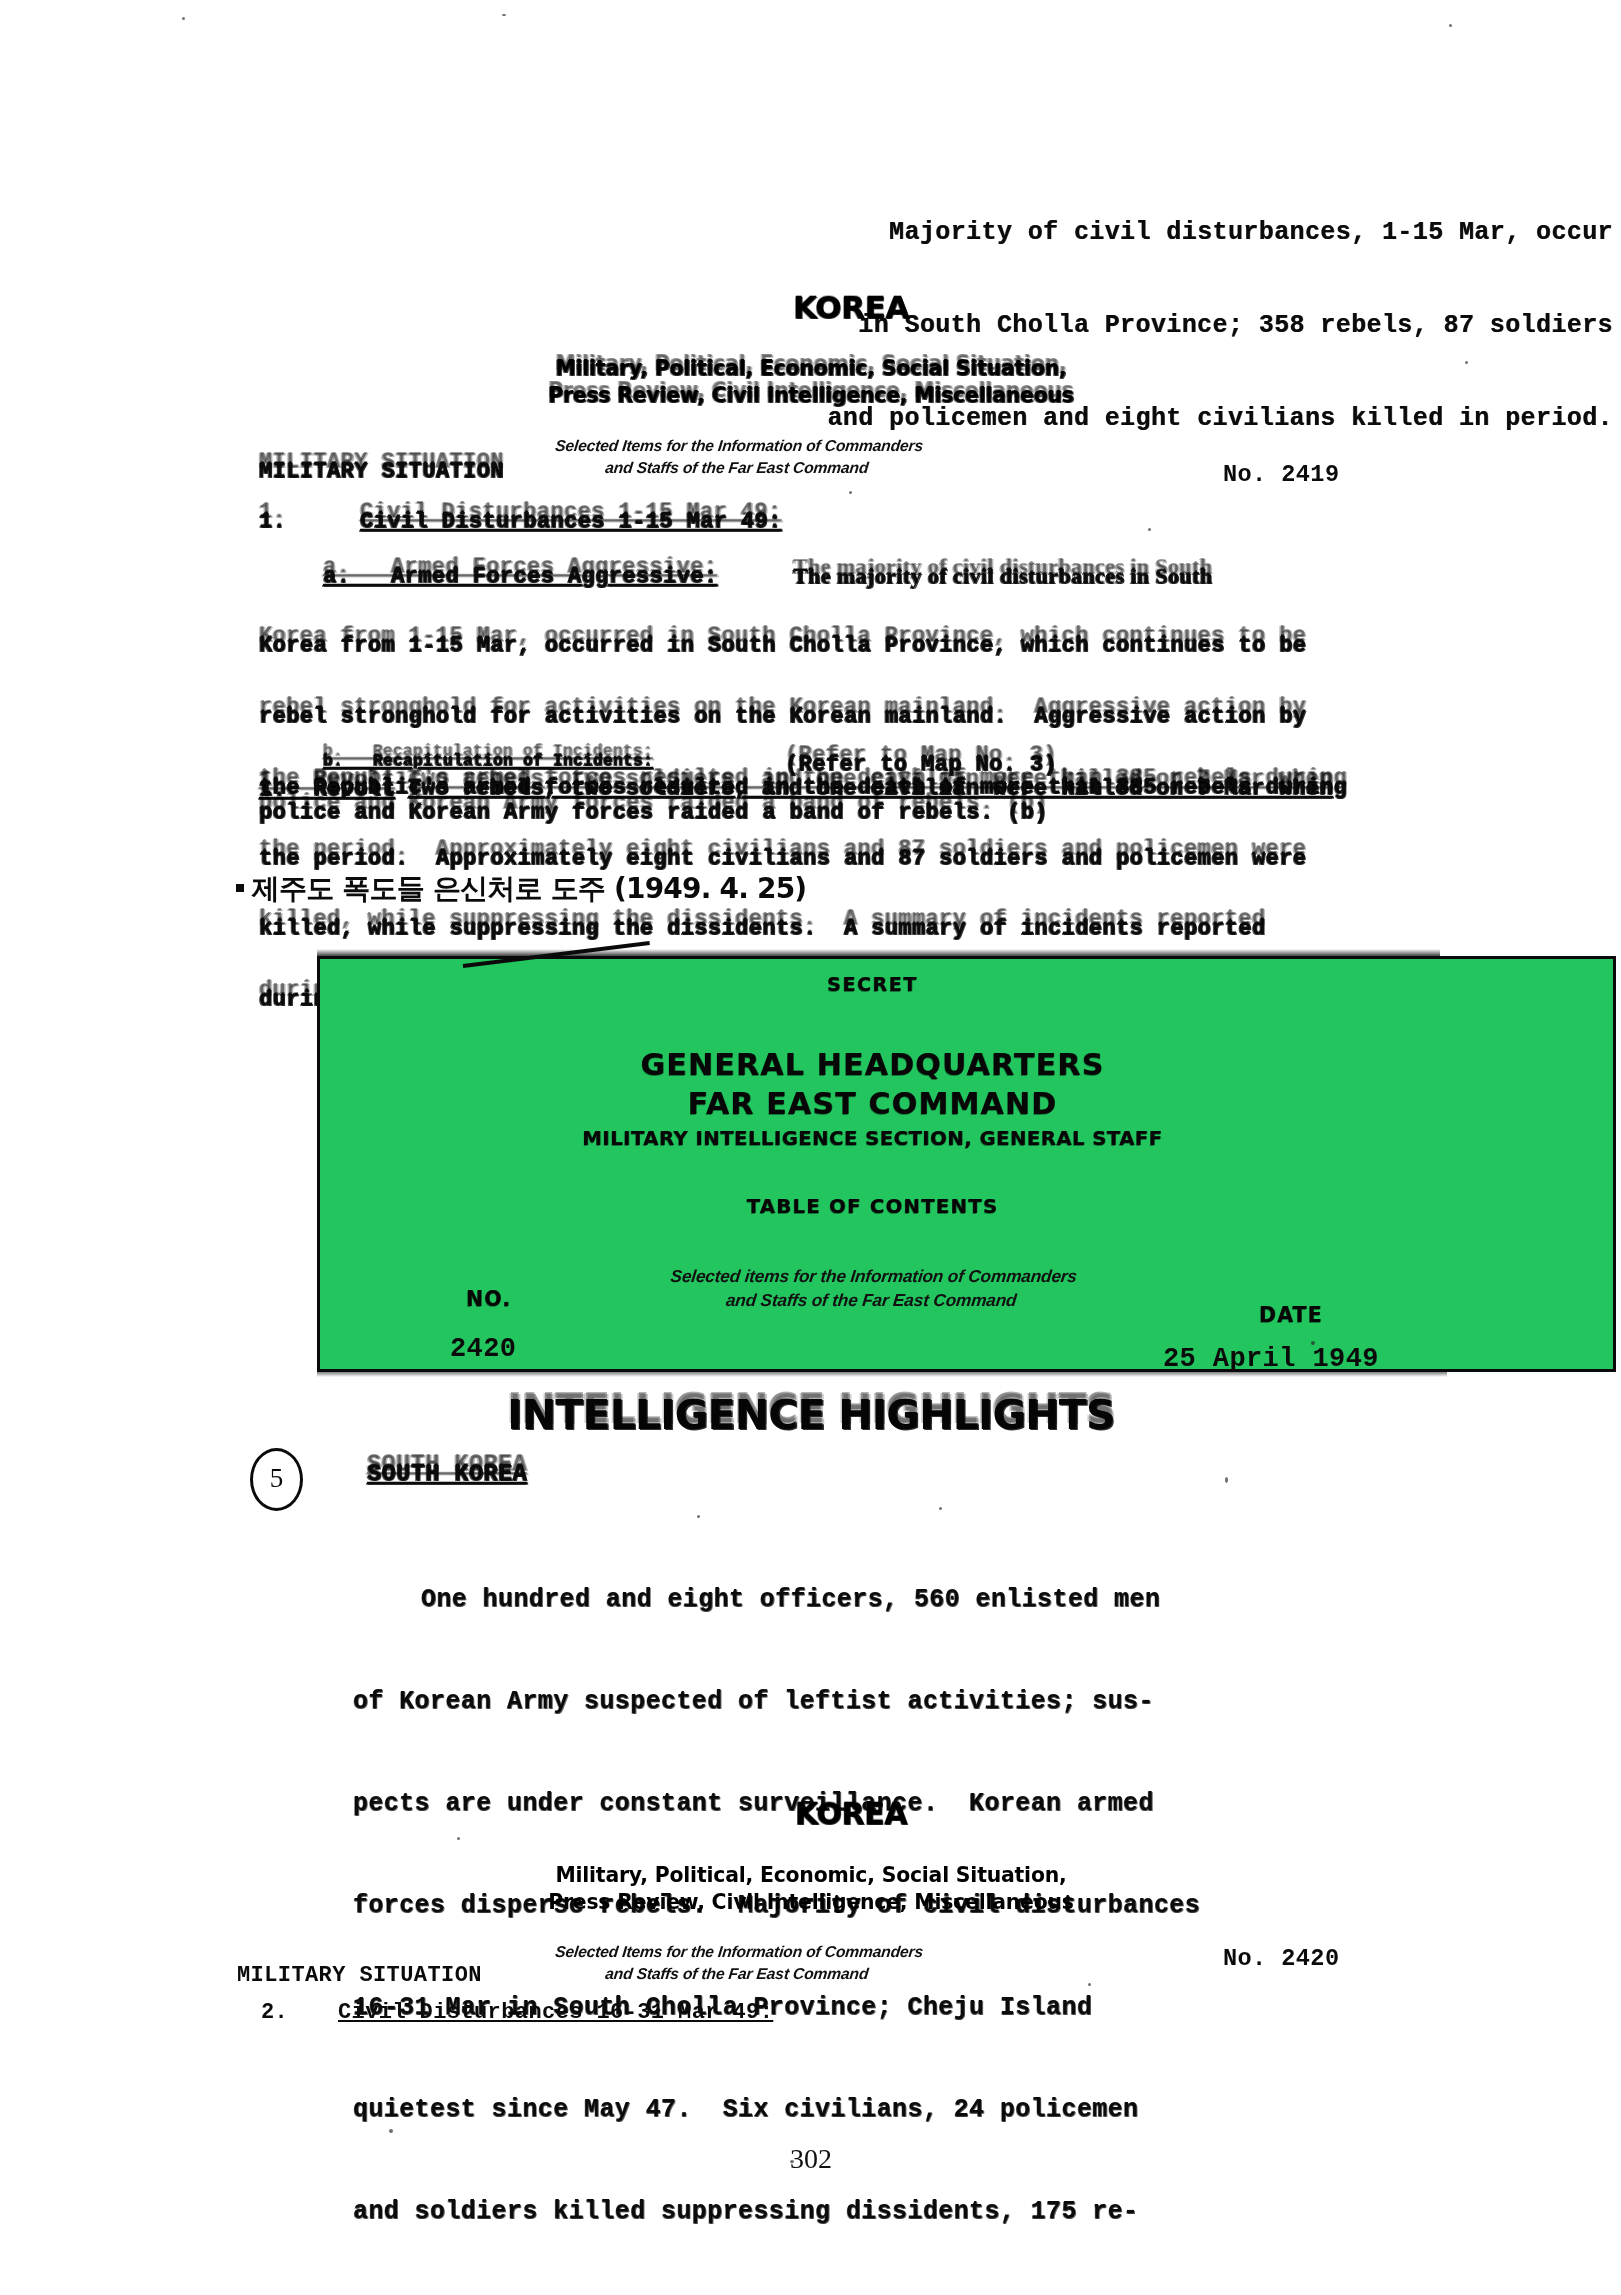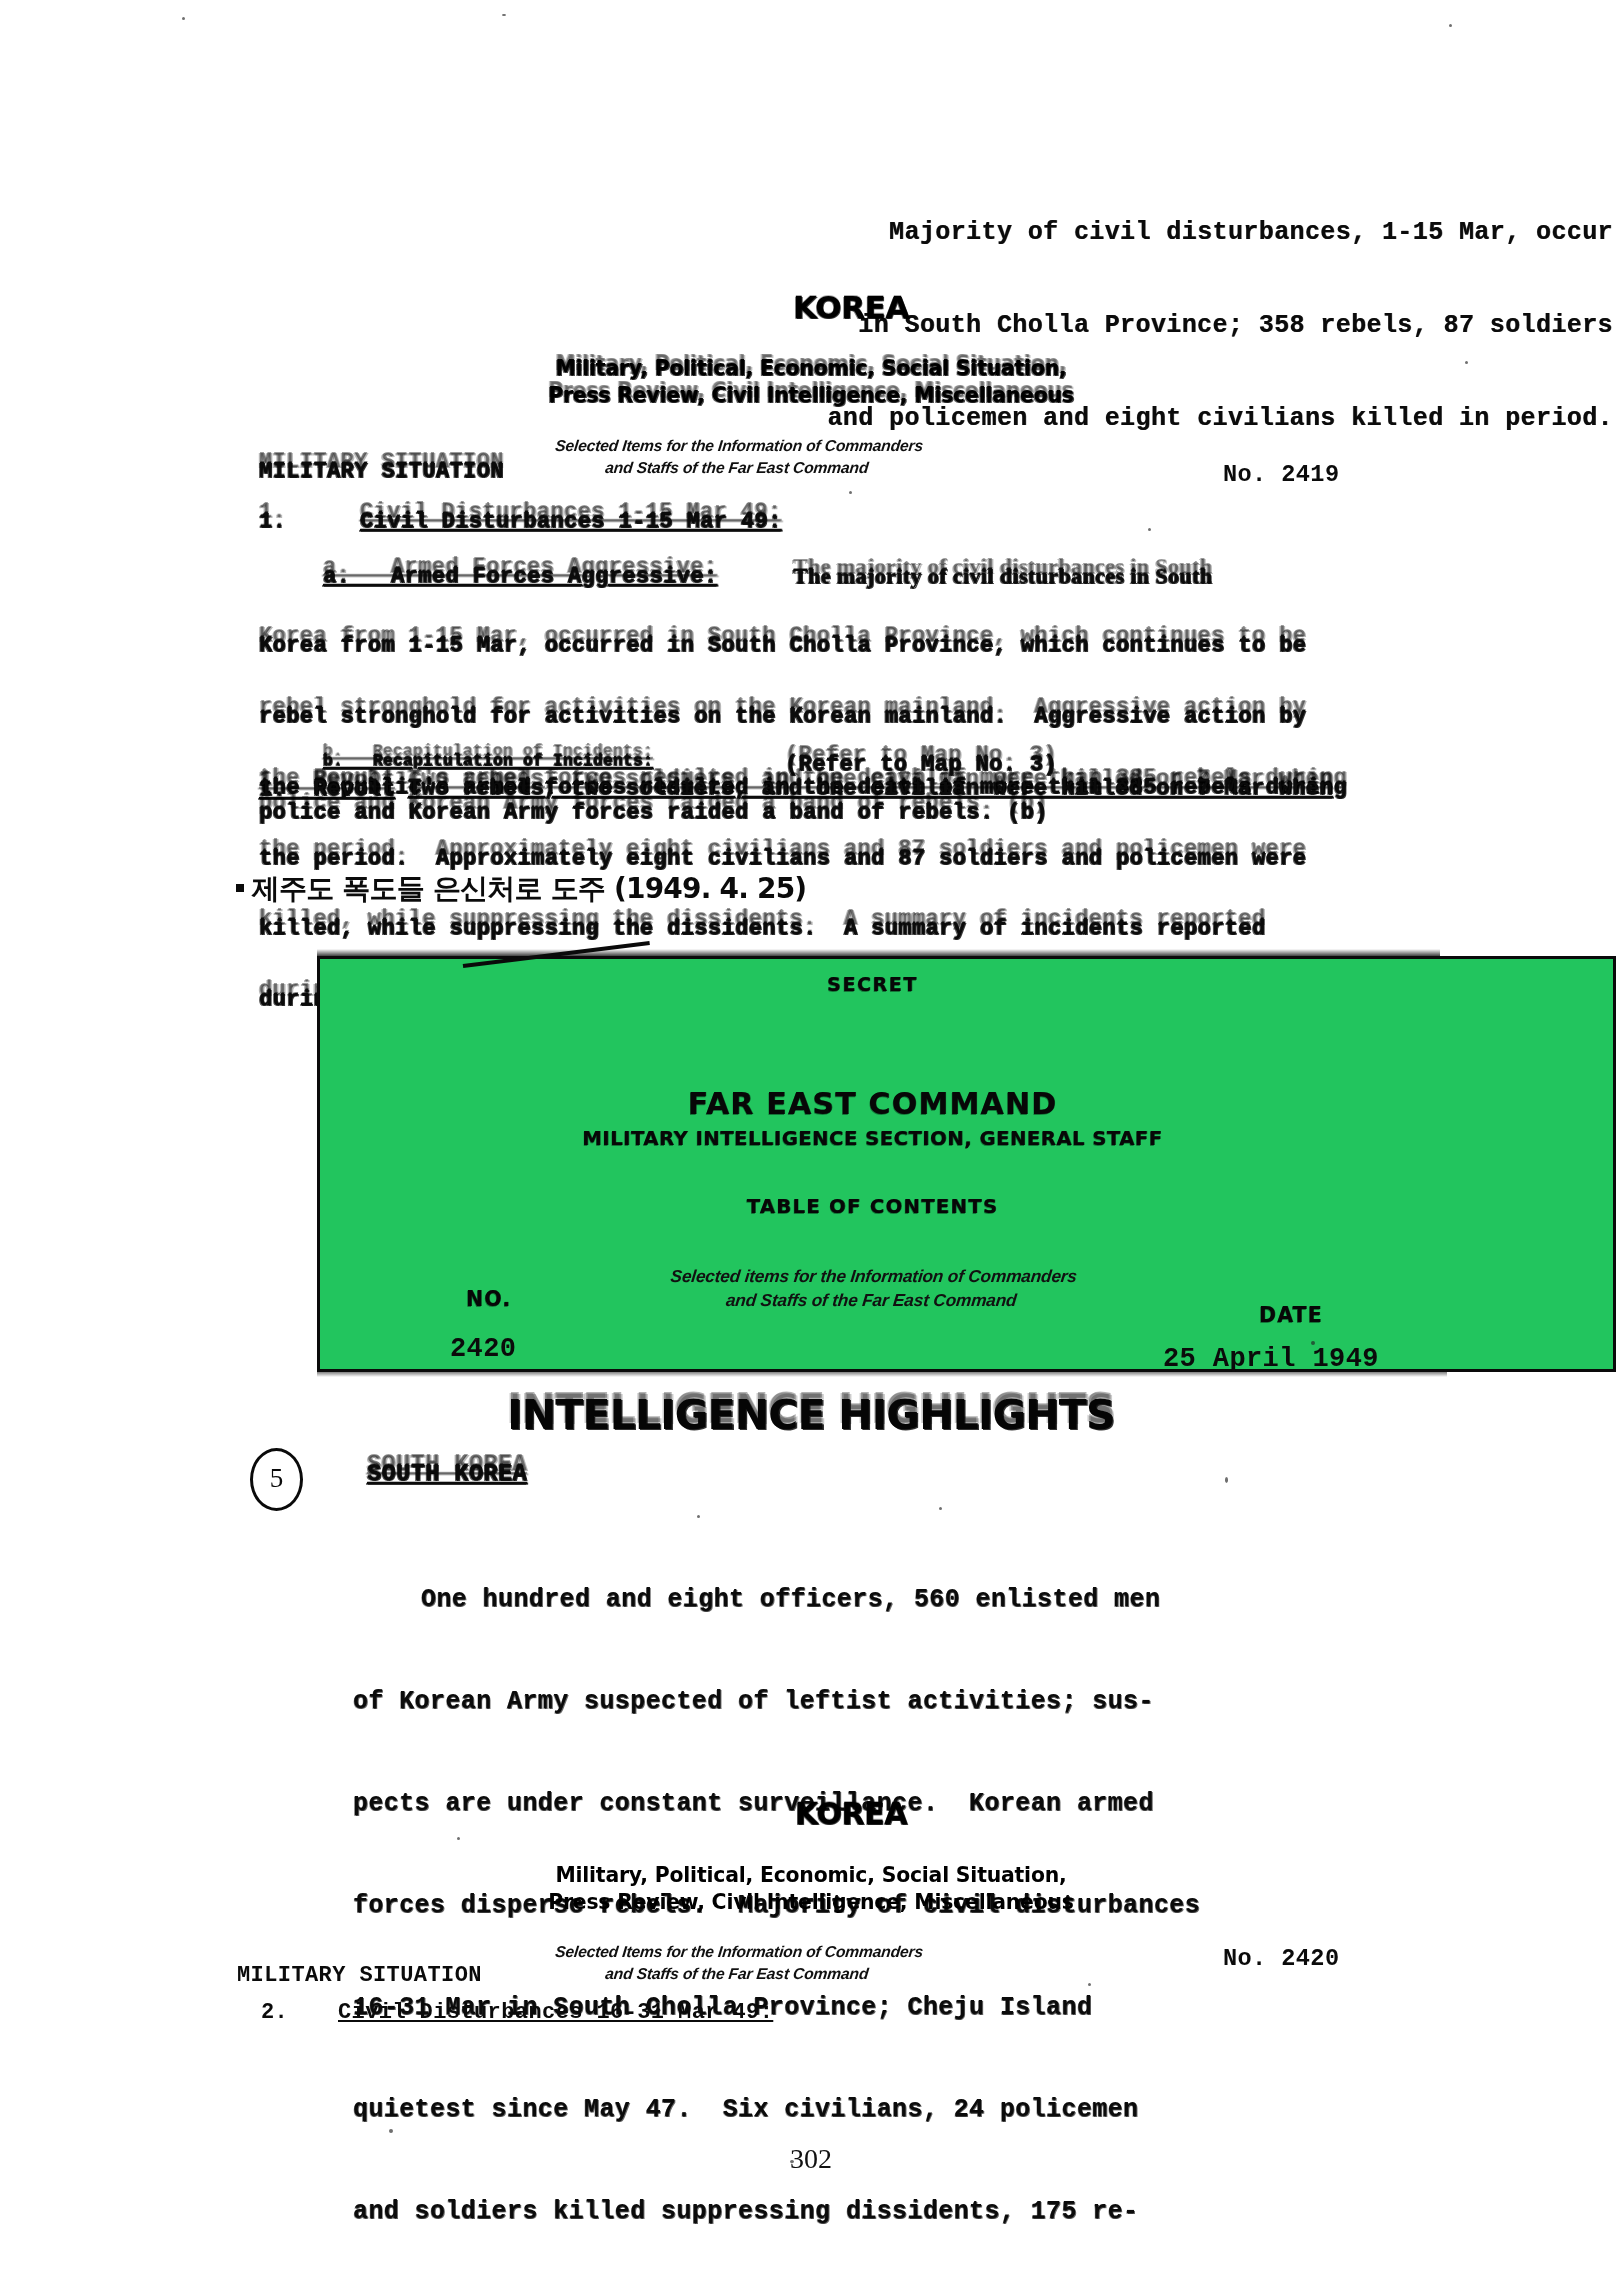--- a/index.html
+++ b/index.html
@@ -242,20 +242,21 @@
     <span id="kr-bullet"></span><span>제주도 폭도들 은신처로 도주 (1949. 4. 25)</span>
   </div>
 
   <div class="abs" id="toc-box-shadow"></div>
   <div class="abs" id="toc-box-shadow-bottom"></div>
 
   <div class="abs" id="toc-box">
 
     <div class="toc-center gothic" style="top:14px;font-size:19px;letter-spacing:1.6px;">SECRET</div>
 
+    <div class="toc-center gothic" style="top:88px;font-size:30px;">GENERAL HEADQUARTERS</div>
     <div class="toc-center gothic" style="top:127px;font-size:30px;">FAR EAST COMMAND</div>
     <div class="toc-center gothic" style="top:168px;font-size:19.6px;letter-spacing:0.5px;">MILITARY INTELLIGENCE SECTION, GENERAL STAFF</div>
 
     <div class="toc-center gothic" style="top:236px;font-size:19.6px;letter-spacing:1.3px;">TABLE OF CONTENTS</div>
 
     <div class="toc-center italic-note" style="top:306px;font-size:17.3px;line-height:23.6px;">
       <div>Selected items for the Information of Commanders</div>
       <div>and Staffs of the Far East Command</div>
     </div>
 

